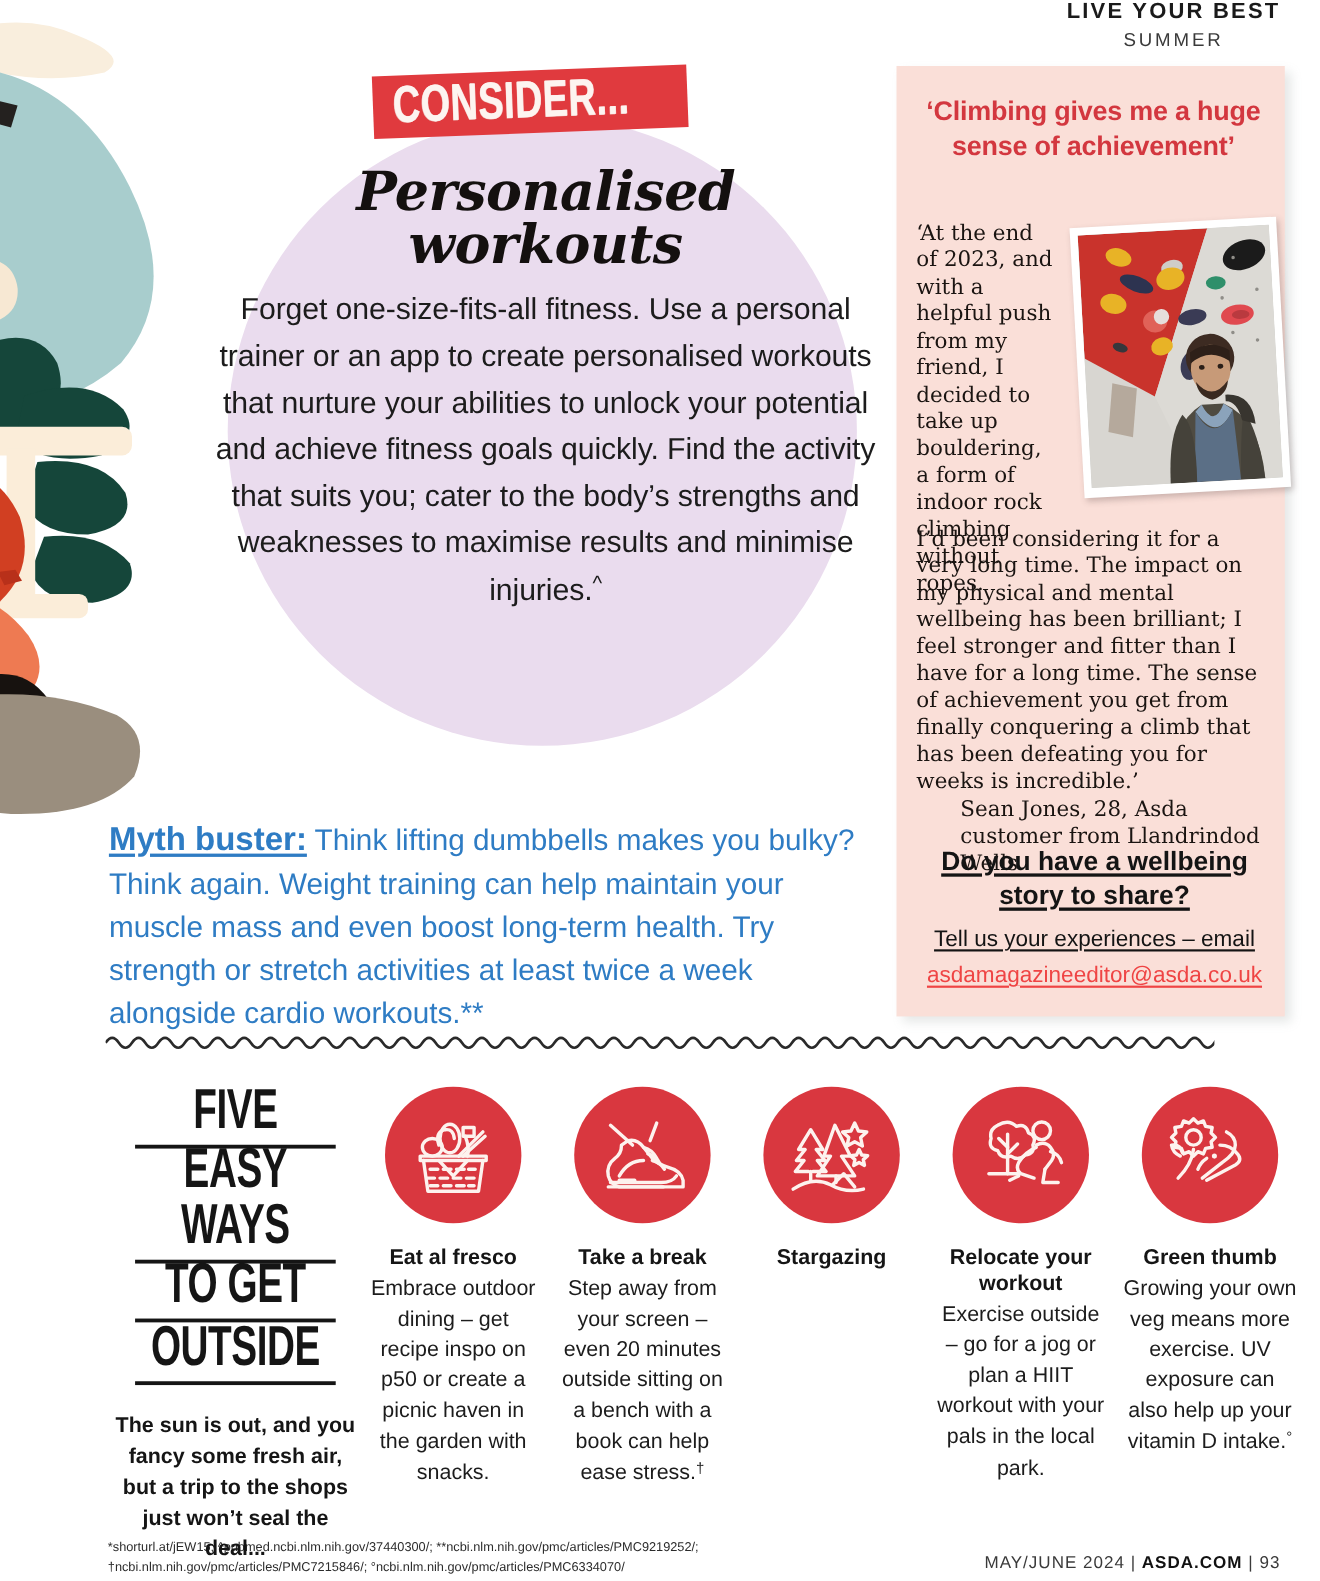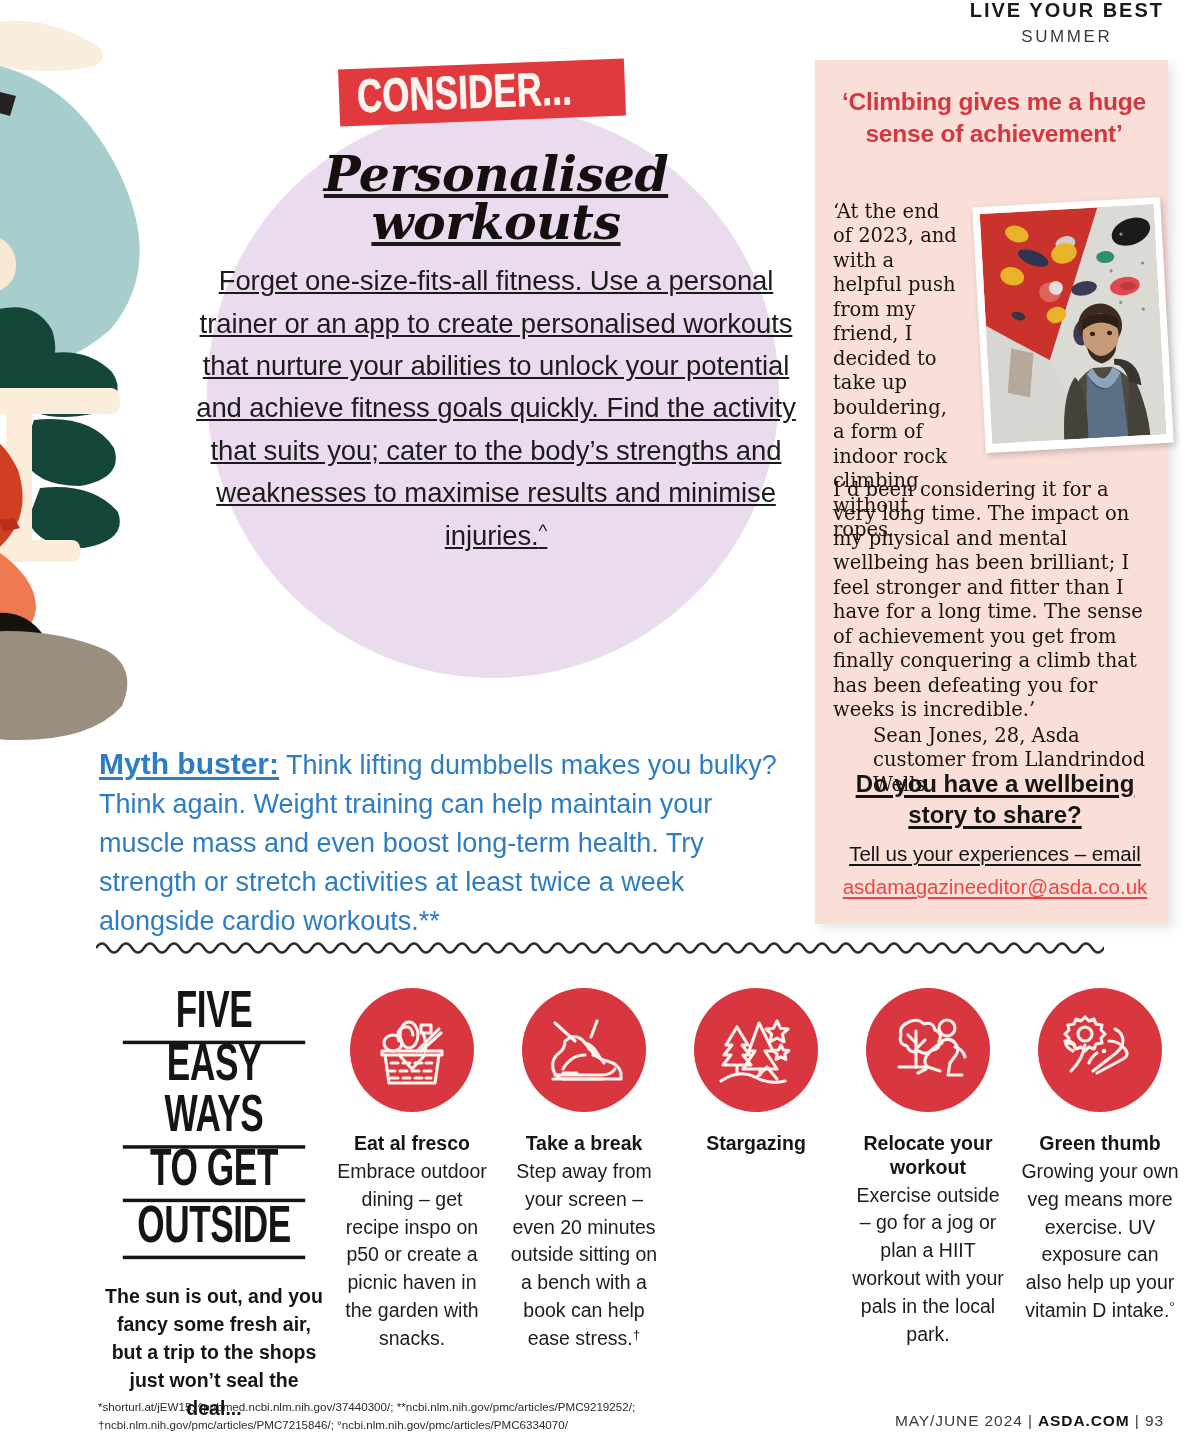--- a/index.html
+++ b/index.html
@@ -49,21 +49,21 @@
 
   
   .circle {
     position: absolute; left: 207px; top: 106px;
     width: 572px; height: 572px;
     background: #eadcee; border-radius: 50%;
     z-index: 1;
   }
   .circle-body {
     position: absolute; left: 196px; top: 150px;
-    width: 600px; z-index: 4; text-align: center; text-decoration: underline;
+    width: 600px; z-index: 4; text-align: center;
   }
   .circle-title {
     font-family: "DejaVu Serif", "Liberation Serif", serif;
     font-weight: bold; font-style: italic;
     font-size: 49px; line-height: 0.98; color: #14100f;
     letter-spacing: -0.5px;
   }
   .circle-text {
     margin-top: 14px;
     font-size: 27.5px; line-height: 1.545;

